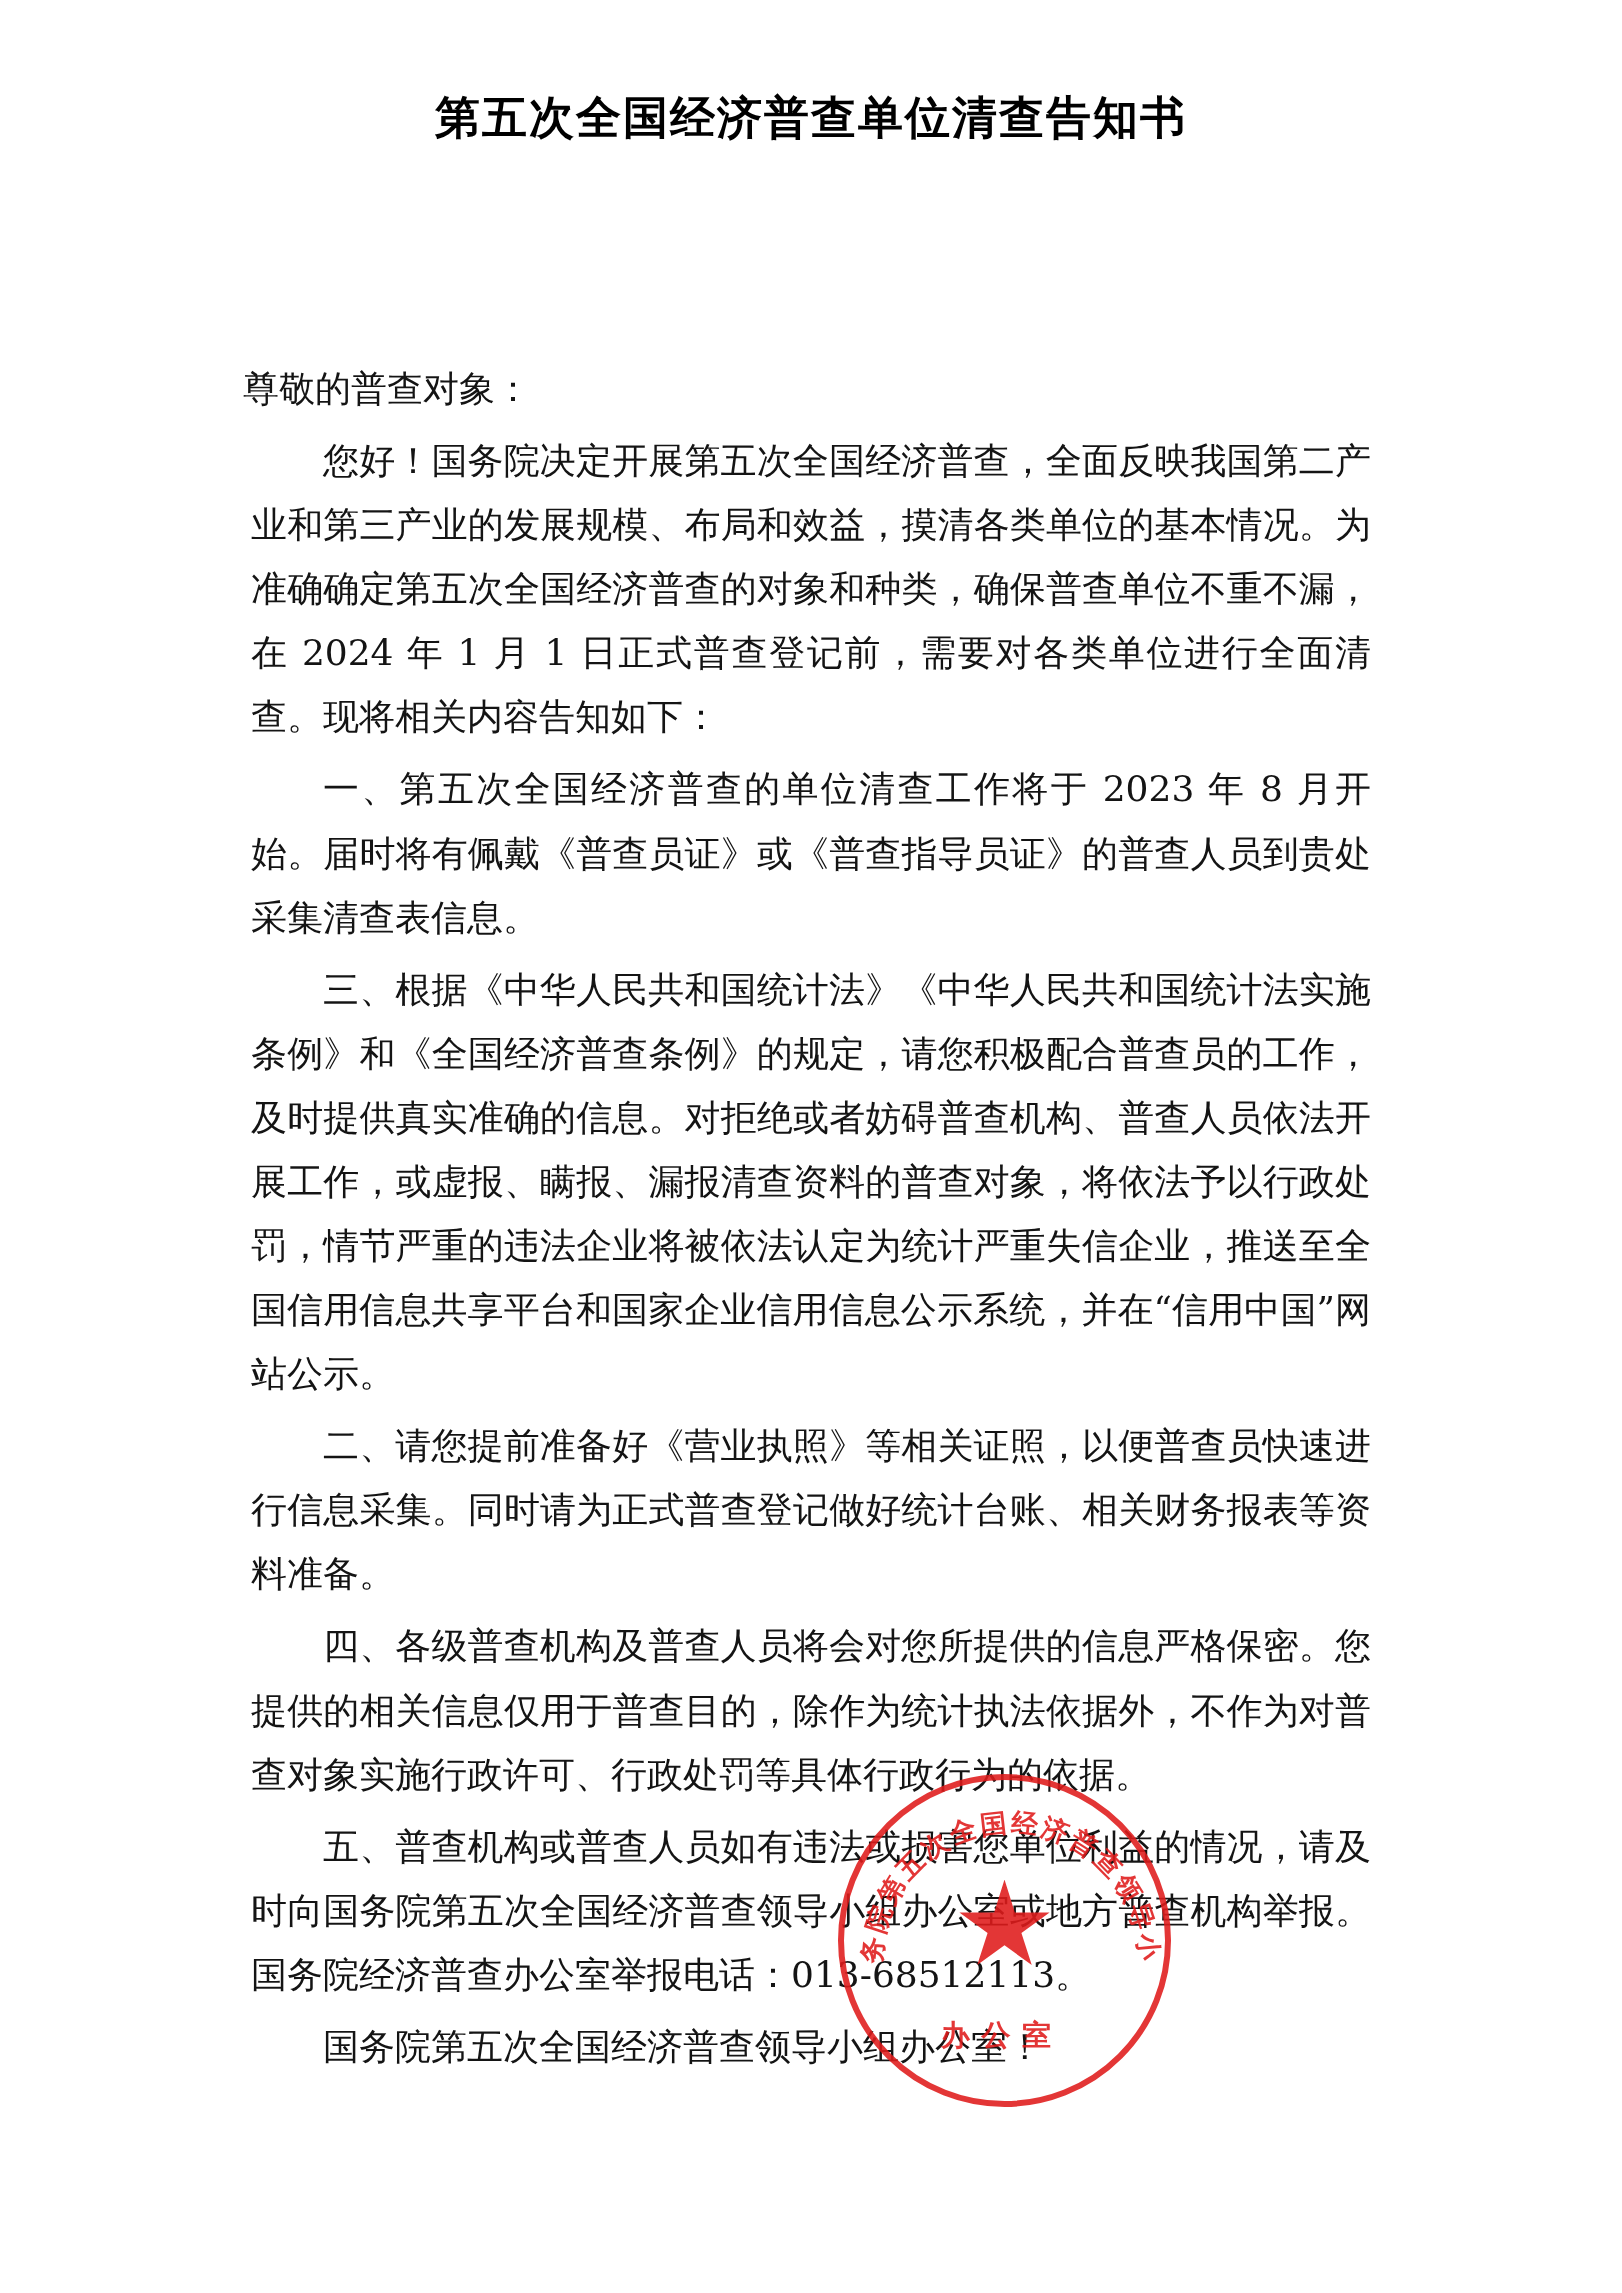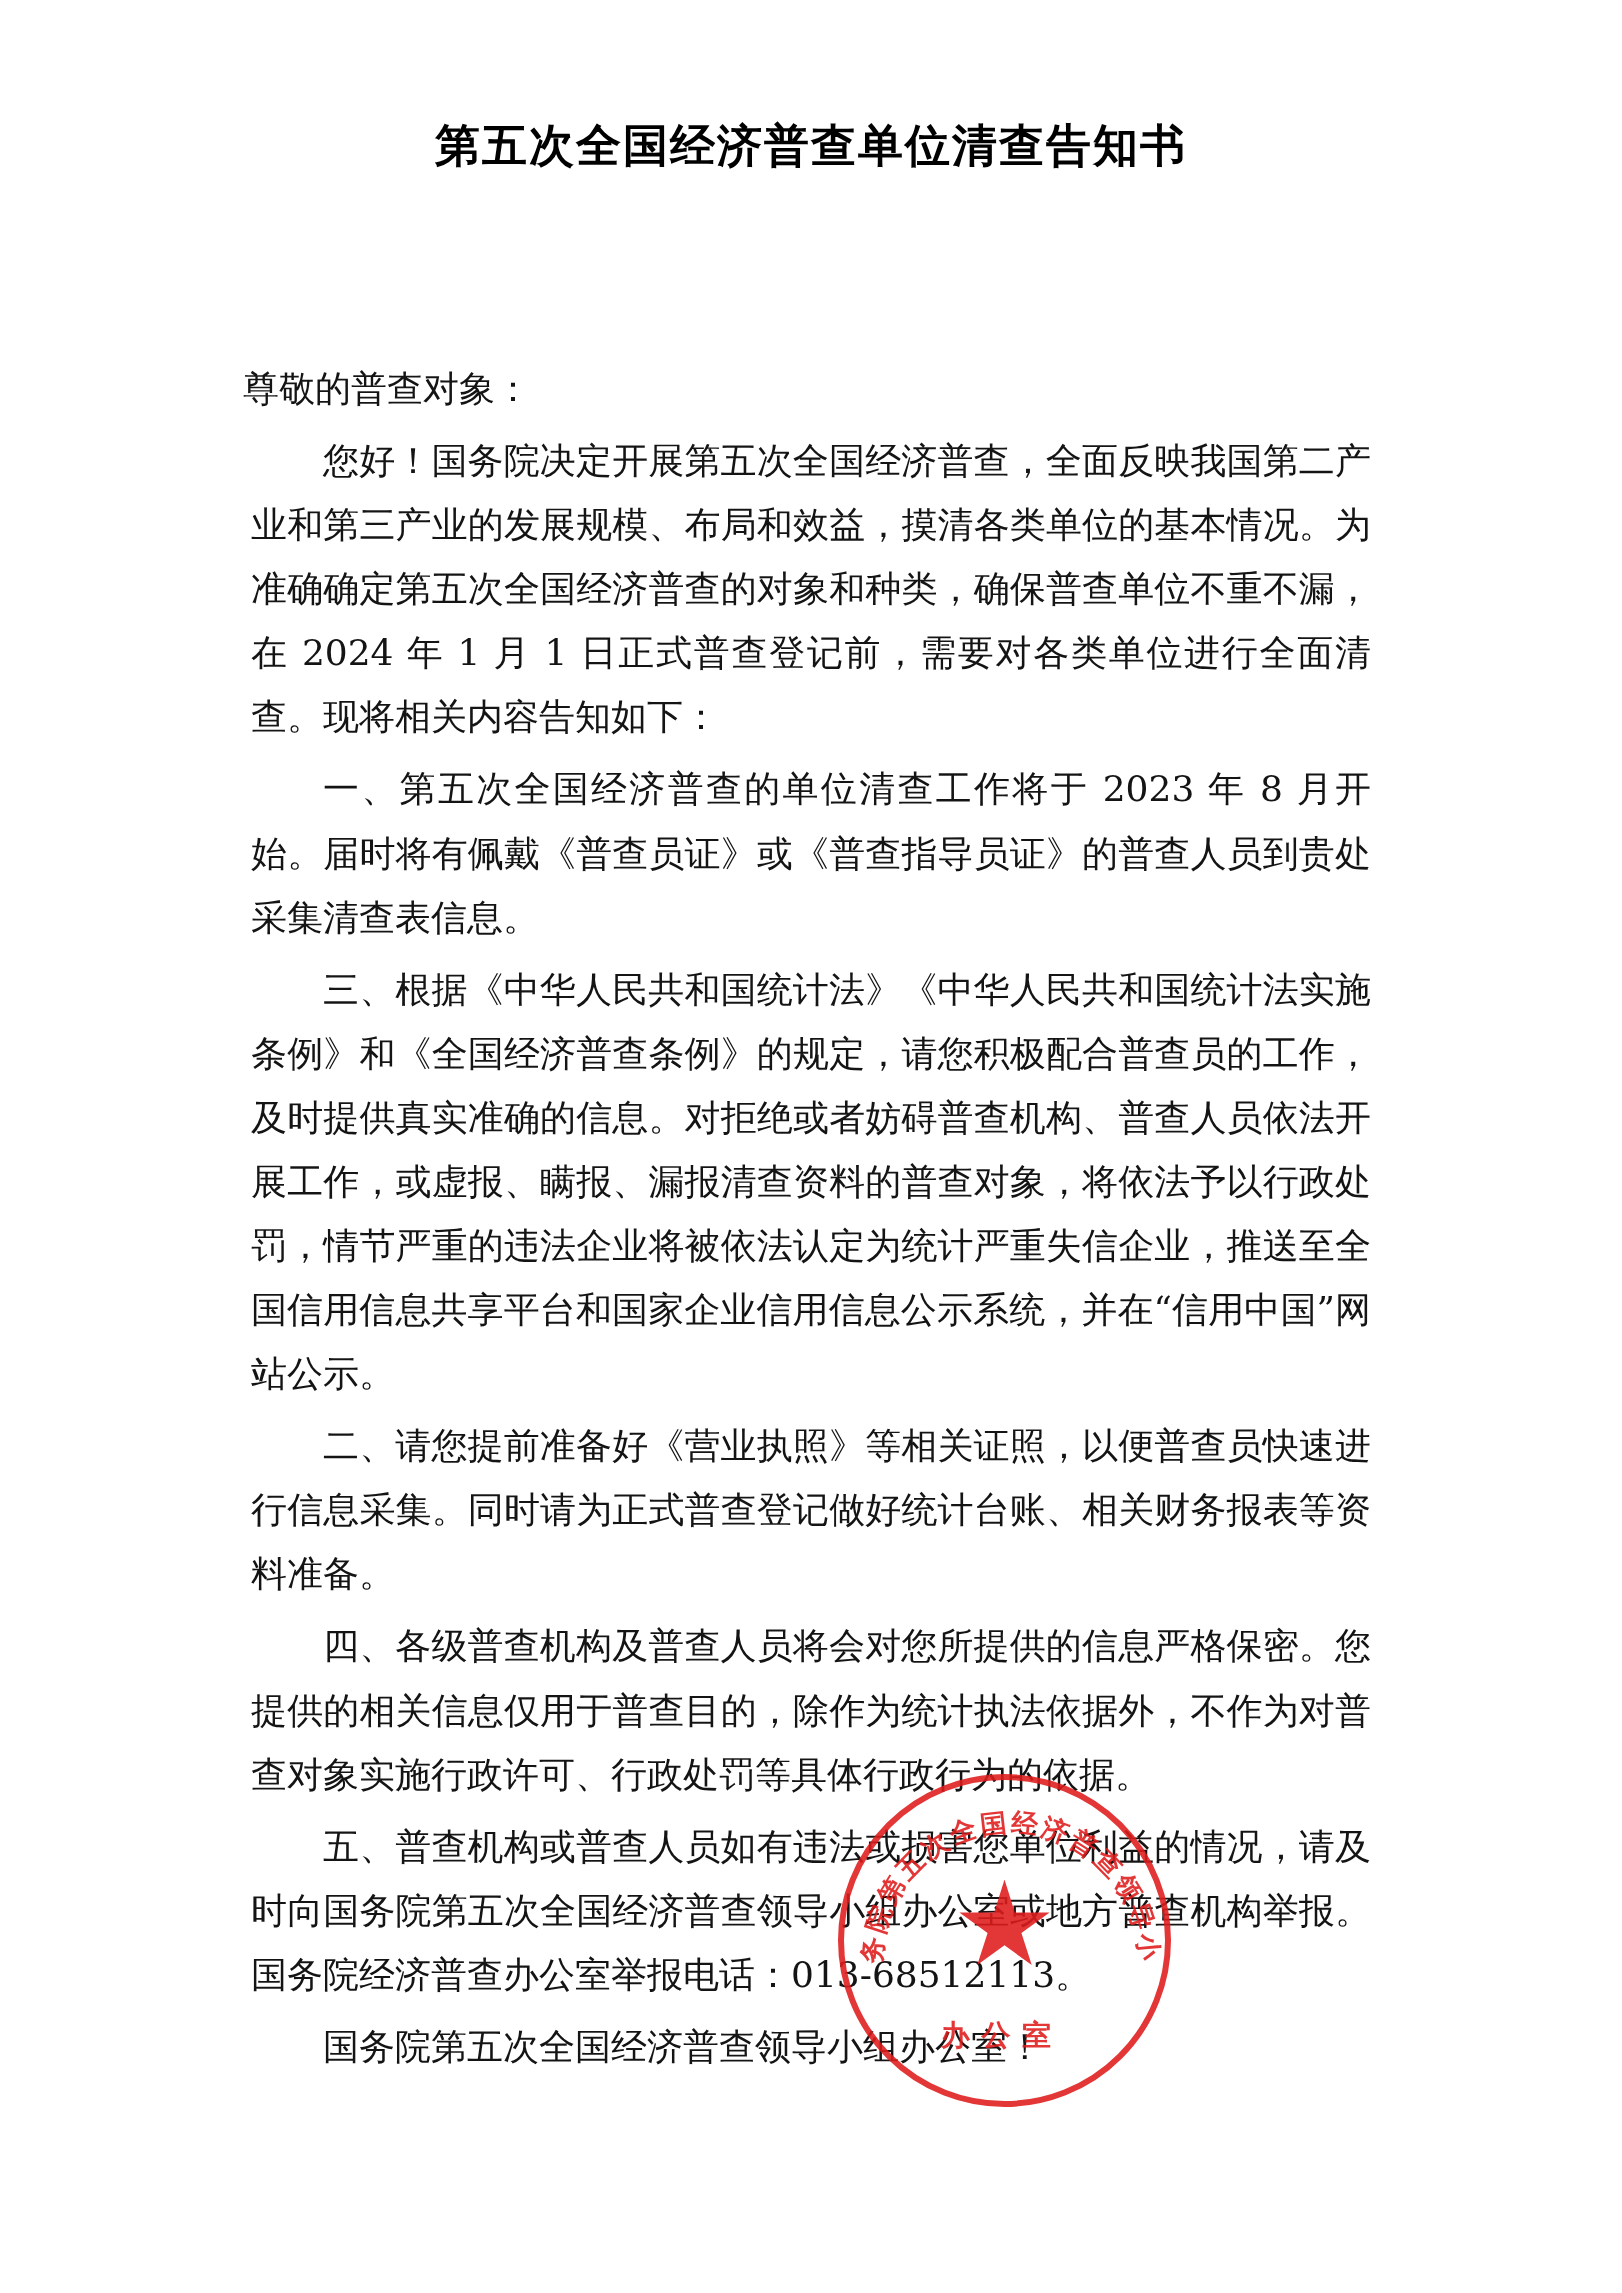--- a/index.html
+++ b/index.html
@@ -21,21 +21,21 @@
     overflow: hidden;
   }
   .doc-title {
     text-align: center;
     font-family: "DejaVu Sans", "Liberation Sans", sans-serif;
     font-weight: bold;
     font-size: 45px;
     letter-spacing: 2px;
     color: #000000;
     margin: 0;
-    padding-top: 116px;
+    padding-top: 88px;
   }
   .body-block {
     position: absolute;
     left: 243px;
     right: 243px;
     top: 357px;
     font-size: 36px;
     line-height: 1.78;
     color: #141414;
     text-align: justify;

